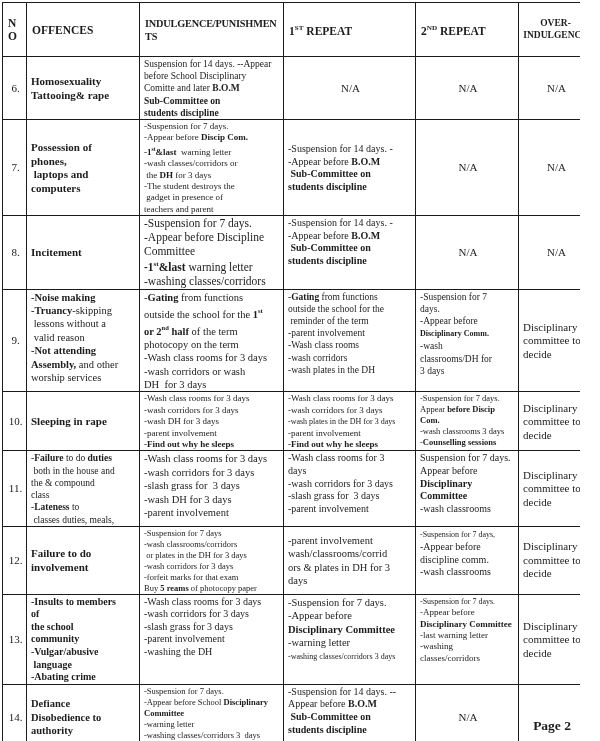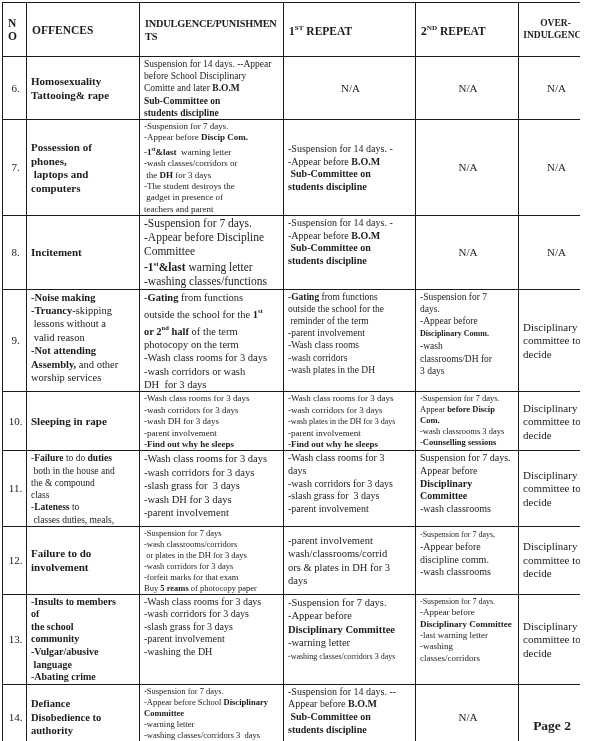--- a/index.html
+++ b/index.html
@@ -144,21 +144,21 @@
             <div class="ln"><span>8.</span></div>
           </td>
           <td class=" vc bb s11">
             <div class="ln"><span>Incitement</span></div>
           </td>
           <td class=" s115">
             <div class="ln"><span>-Suspension for 7 days.</span></div>
             <div class="ln"><span>-Appear before Discipline</span></div>
             <div class="ln"><span>Committee</span></div>
             <div class="ln"><span class="bd">-1</span><span class="bd sup">st</span><span class="bd">&amp;last</span><span> warning letter</span></div>
-            <div class="ln"><span>-washing classes/functions</span></div>
+            <div class="ln"><span>-washing classes/corridors</span></div>
           </td>
           <td class=" s10">
             <div class="ln"><span>-Suspension for 14 days. -</span></div>
             <div class="ln"><span>-Appear before </span><span class="bd">B.O.M</span></div>
             <div class="ln"><span class="bd"> Sub-Committee on</span></div>
             <div class="ln"><span class="bd">students discipline</span></div>
           </td>
           <td class=" c s11">
             <div class="ln"><span>N/A</span></div>
           </td>

